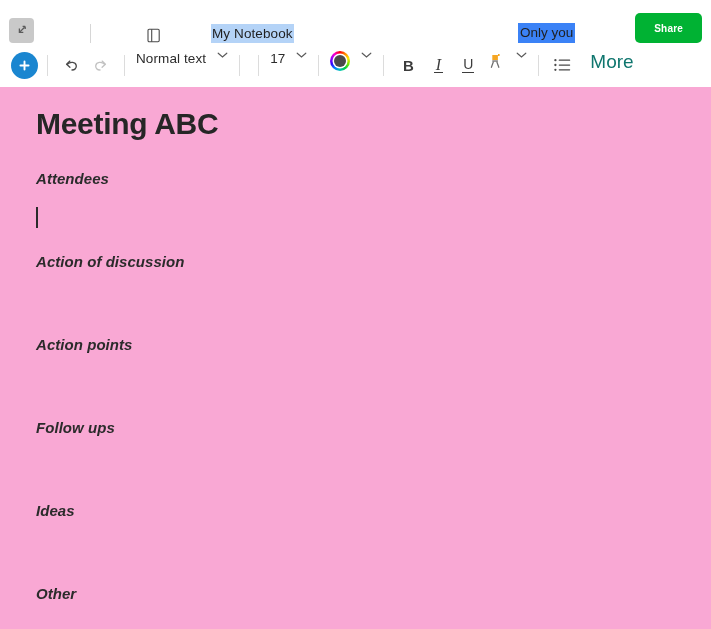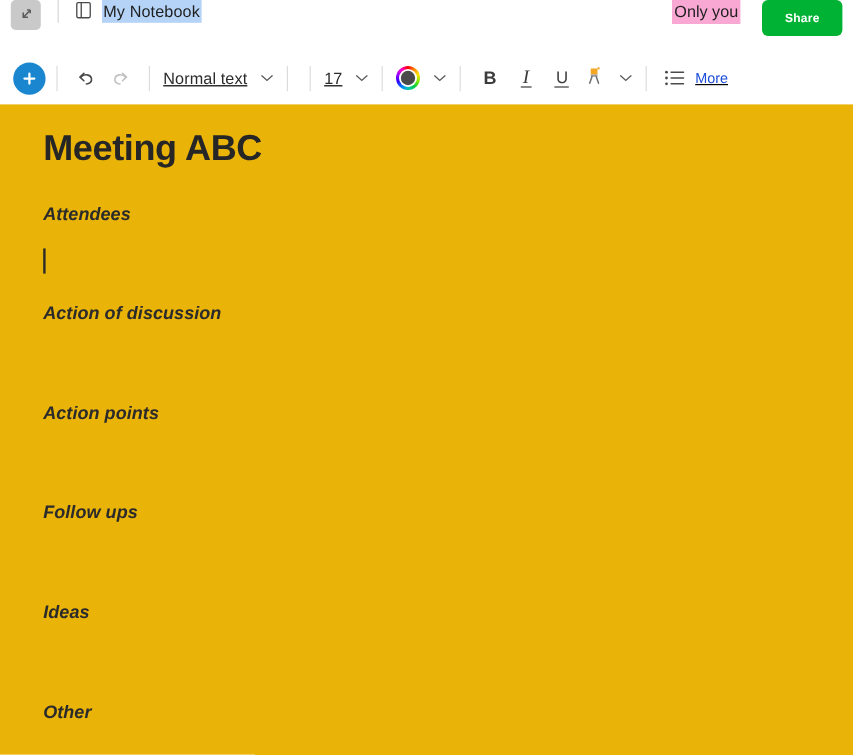--- a/index.html
+++ b/index.html
@@ -9,24 +9,25 @@
     height: 629px;
     background: #ffffff;
     font-family: "Liberation Sans", sans-serif;
     overflow: hidden;
   }
 
   
   .header {
     height: 43px;
     display: flex;
-    align-items: flex-start;
+    align-items: flex-end;
     padding: 0 9px 0 9px;
     background: #ffffff;
     position: relative;
+    gap: 42px;
   }
 
   .collapse-btn {
     width: 25px;
     height: 25px;
     border-radius: 4px;
     background: #c9c9c9;
     display: flex;
     align-items: center;
     justify-content: center;
@@ -62,21 +63,21 @@
     padding: 1px 1px 1px 1px;
     white-space: nowrap;
     cursor: text;
   }
 
   .hdr-spacer { flex: 1 1 auto; }
 
   .only-you {
     font-size: 13.5px;
     color: #1f1f1f;
-    background: #f9a8d4;
+    background: #3b82f6;
     line-height: 18px;
     padding: 1px 2px;
     white-space: nowrap;
     margin-right: 18px;
     cursor: default;
     margin-left: 48px;
   }
 
   .share-btn {
     background: #00b233;
@@ -131,26 +132,25 @@
     justify-content: center;
     cursor: pointer;
     flex: none;
     border-radius: 4px;
   }
   .icon-btn svg { display: block; }
   .icon-btn.disabled { cursor: default; }
 
   .dropdown {
     display: flex;
-    align-items: center;
+    align-items: flex-start;
     cursor: pointer;
     flex: none;
     height: 29px;
     padding: 0 2px;
-    text-decoration: underline;
   }
   .dropdown .dd-label {
     font-size: 13.5px;
     color: #2b2b2b;
     letter-spacing: 0.1px;
   }
   .dropdown .chev {
     margin-left: 11px;
     display: flex;
     align-items: center;
@@ -200,28 +200,29 @@
   .color-wheel::after {
     content: "";
     width: 12px;
     height: 12px;
     border-radius: 50%;
     background: #4a4a4a;
     box-shadow: 0 0 0 1.5px #ffffff;
   }
 
   .more-label {
-    font-size: 12px;
-    color: #1d4ed8;
+    font-size: 19px;
+    color: #0f766e;
+    margin-left: 11px;
   }
 
   
   .doc {
     padding: 18px 0 0 36px;
-    background: #eab308;
+    background: #f9a8d4;
     height: 542px;
     overflow: hidden;
   }
 
   .doc-title {
     font-size: 30px;
     font-weight: bold;
     color: #262626;
     letter-spacing: -0.3px;
     line-height: 38px;

